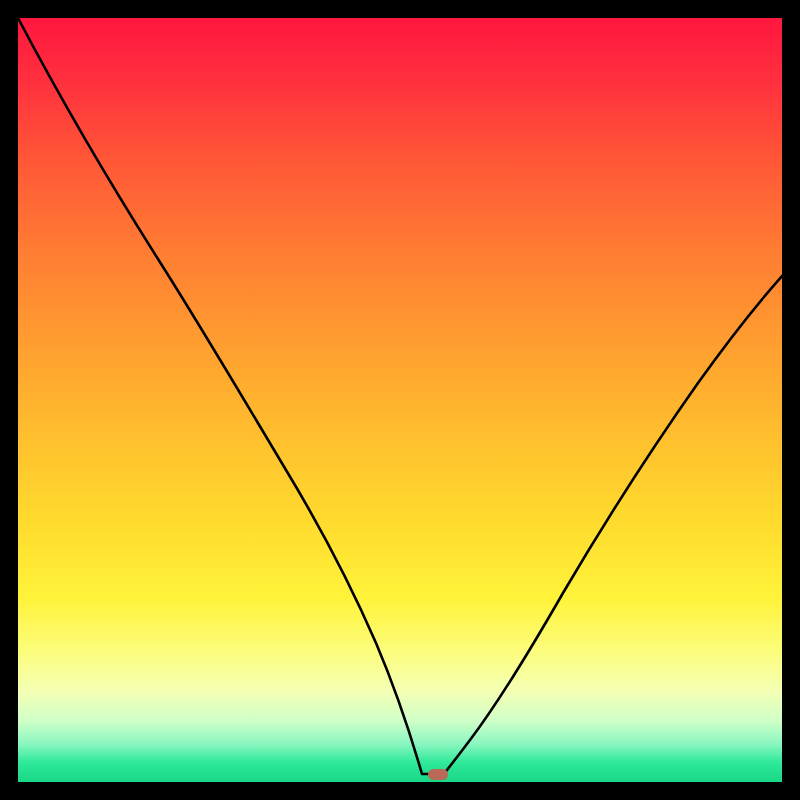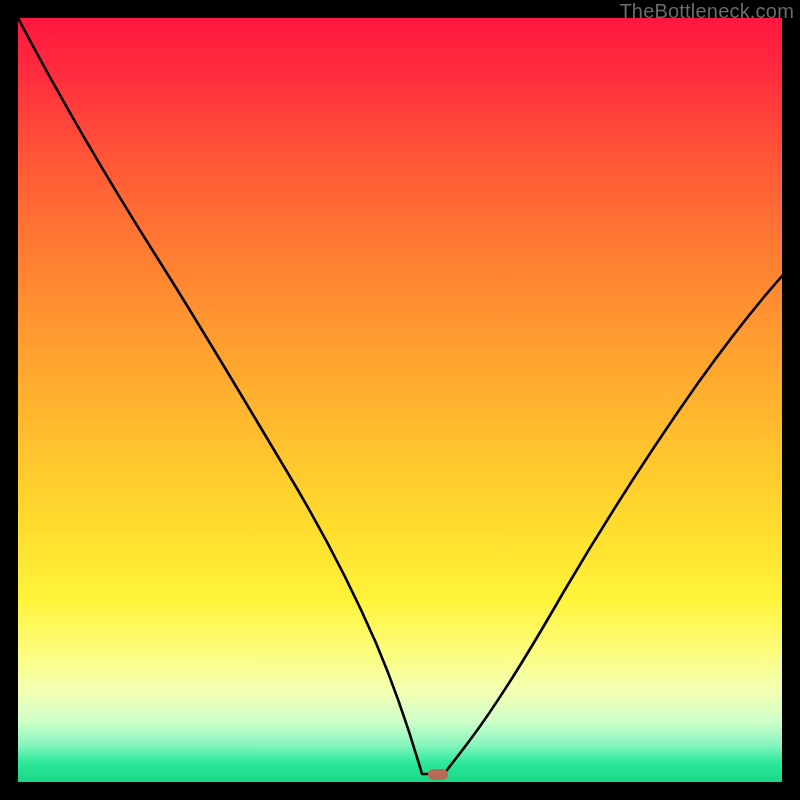--- a/index.html
+++ b/index.html
@@ -82,14 +82,13 @@
                L 426 756
                C 432 748, 440 738, 452 722
                C 480 685, 510 636, 545 575
                C 585 507, 630 436, 680 365
                C 715 316, 748 276, 764 258" fill="none" stroke="#000" stroke-width="2.6" stroke-linejoin="round" stroke-linecap="round"></path>
 
       <rect x="410" y="751" width="20" height="11" rx="5.5" ry="5.5" fill="#b96a57"></rect>
     </svg>
   </div>
 
-  <div class="attribution">TheBottleneck.com</div>
 </div>
 
 </body></html>

